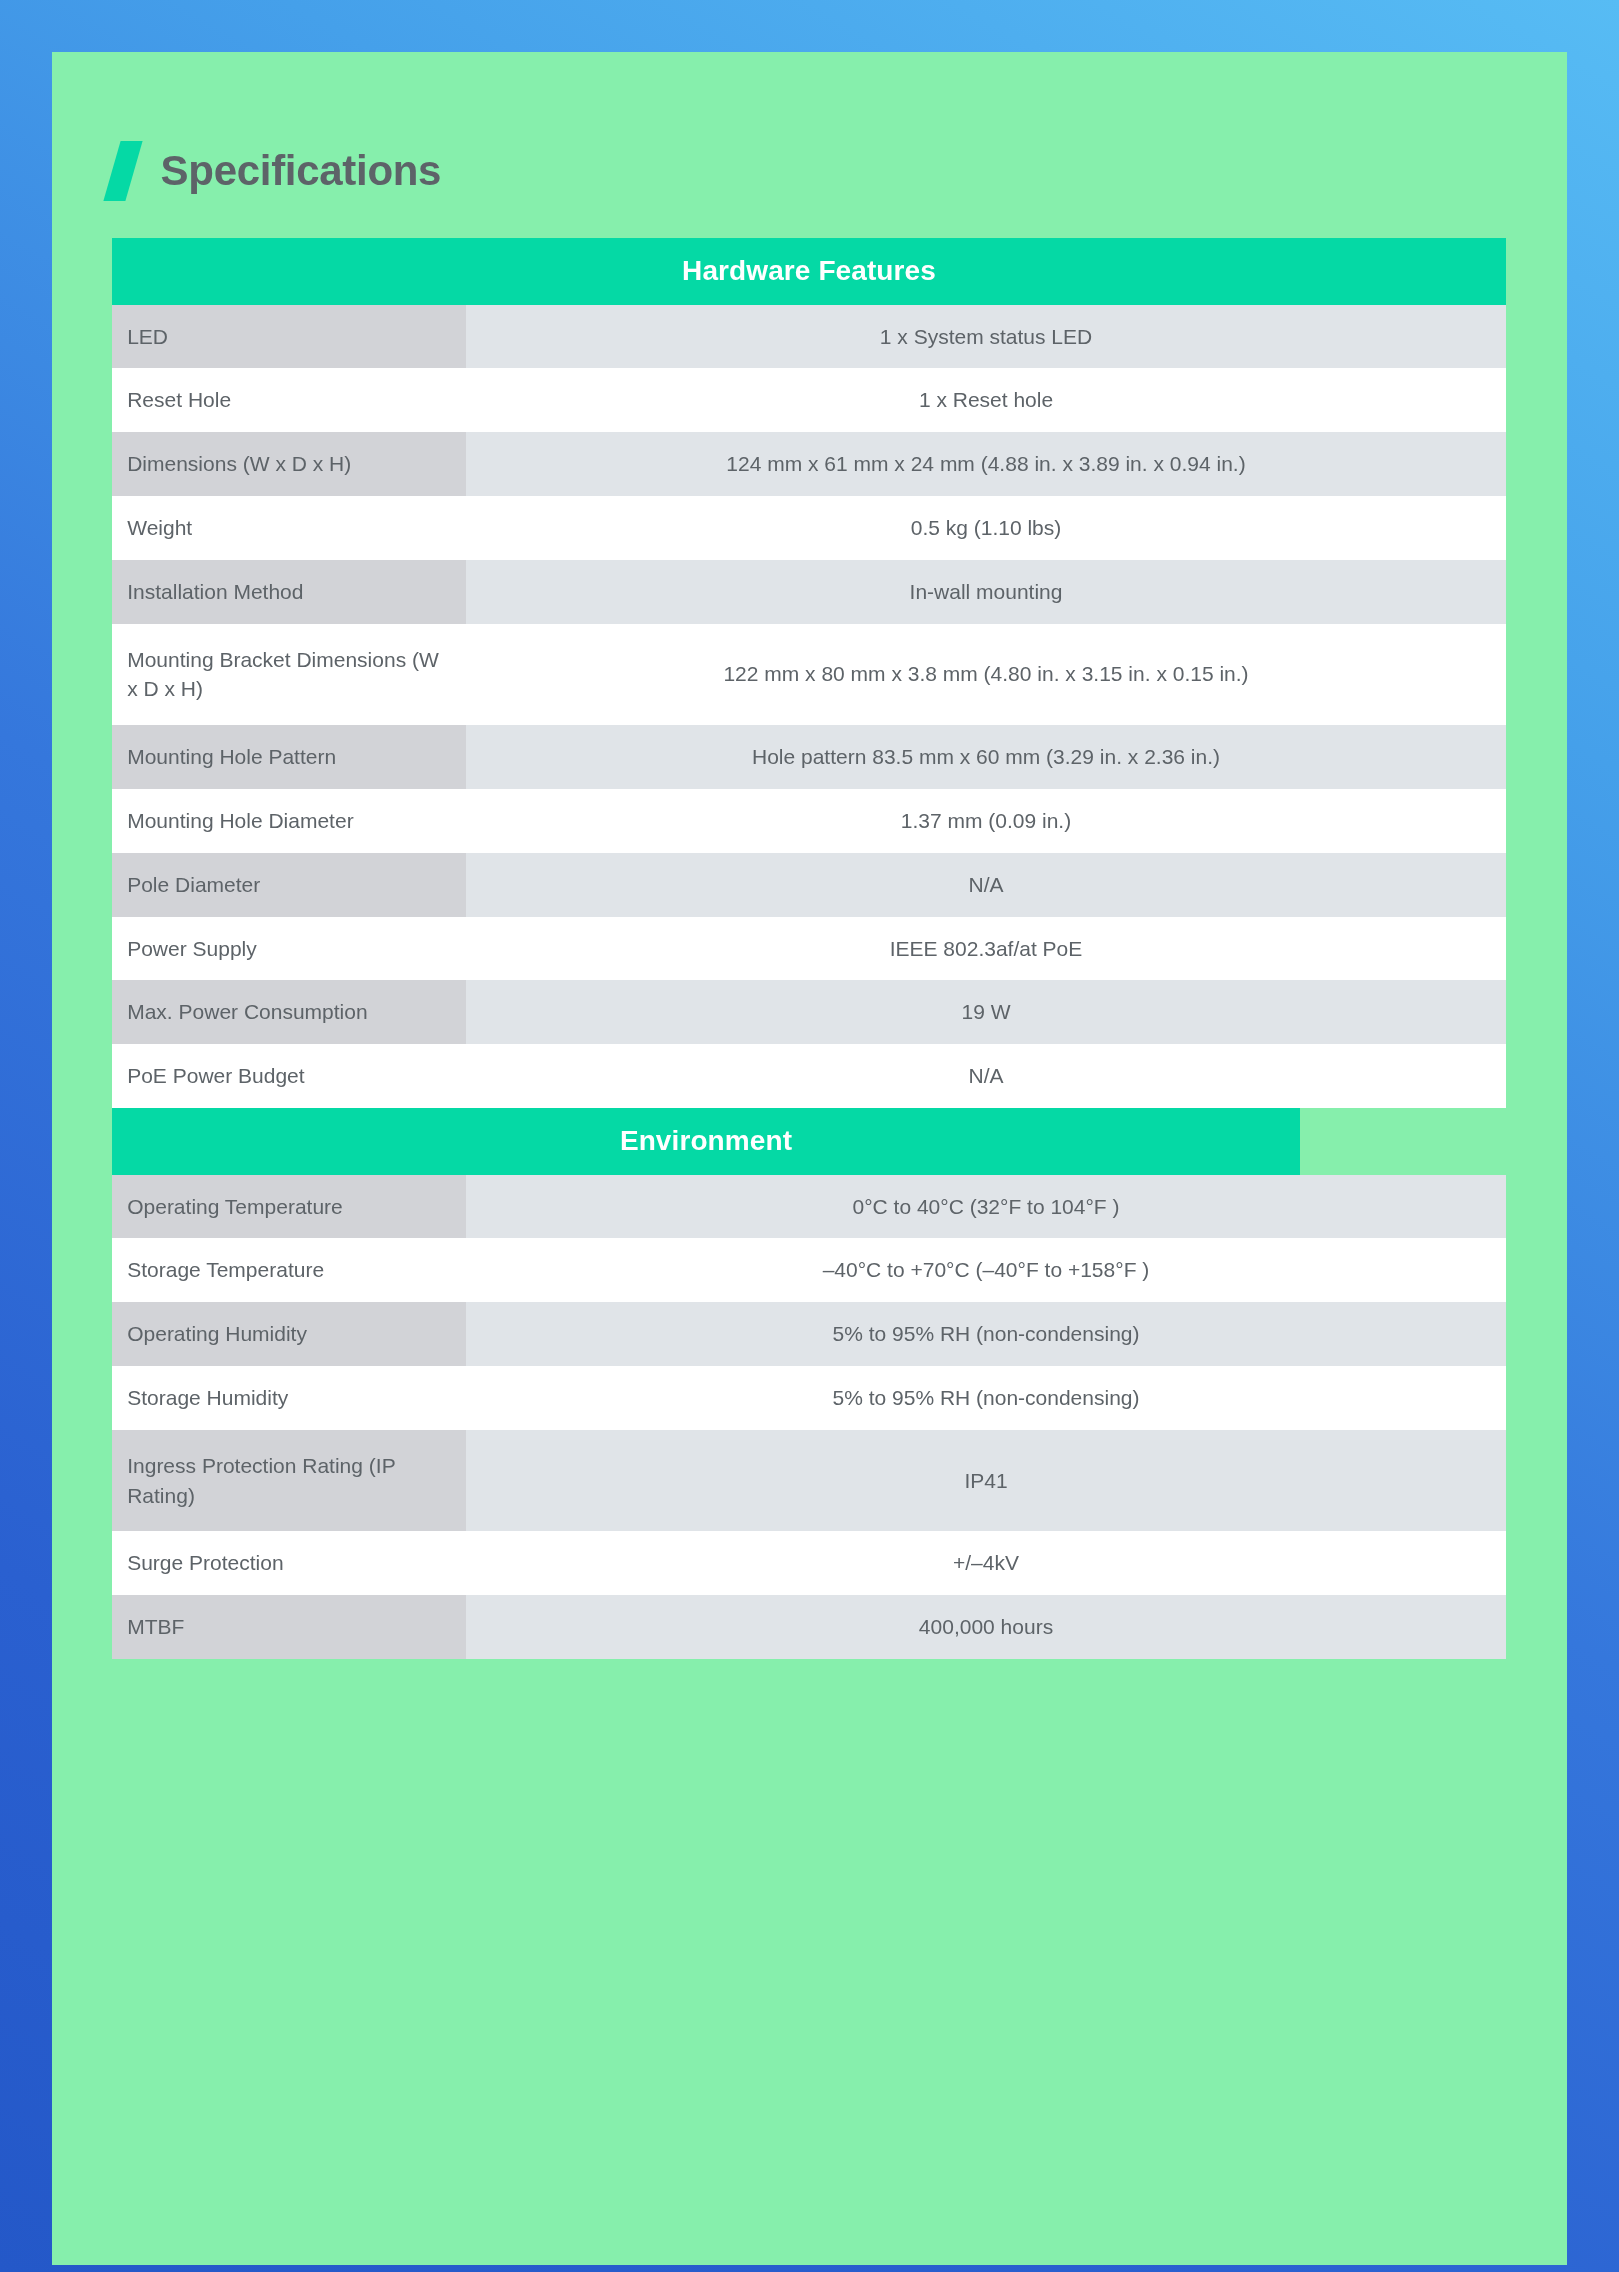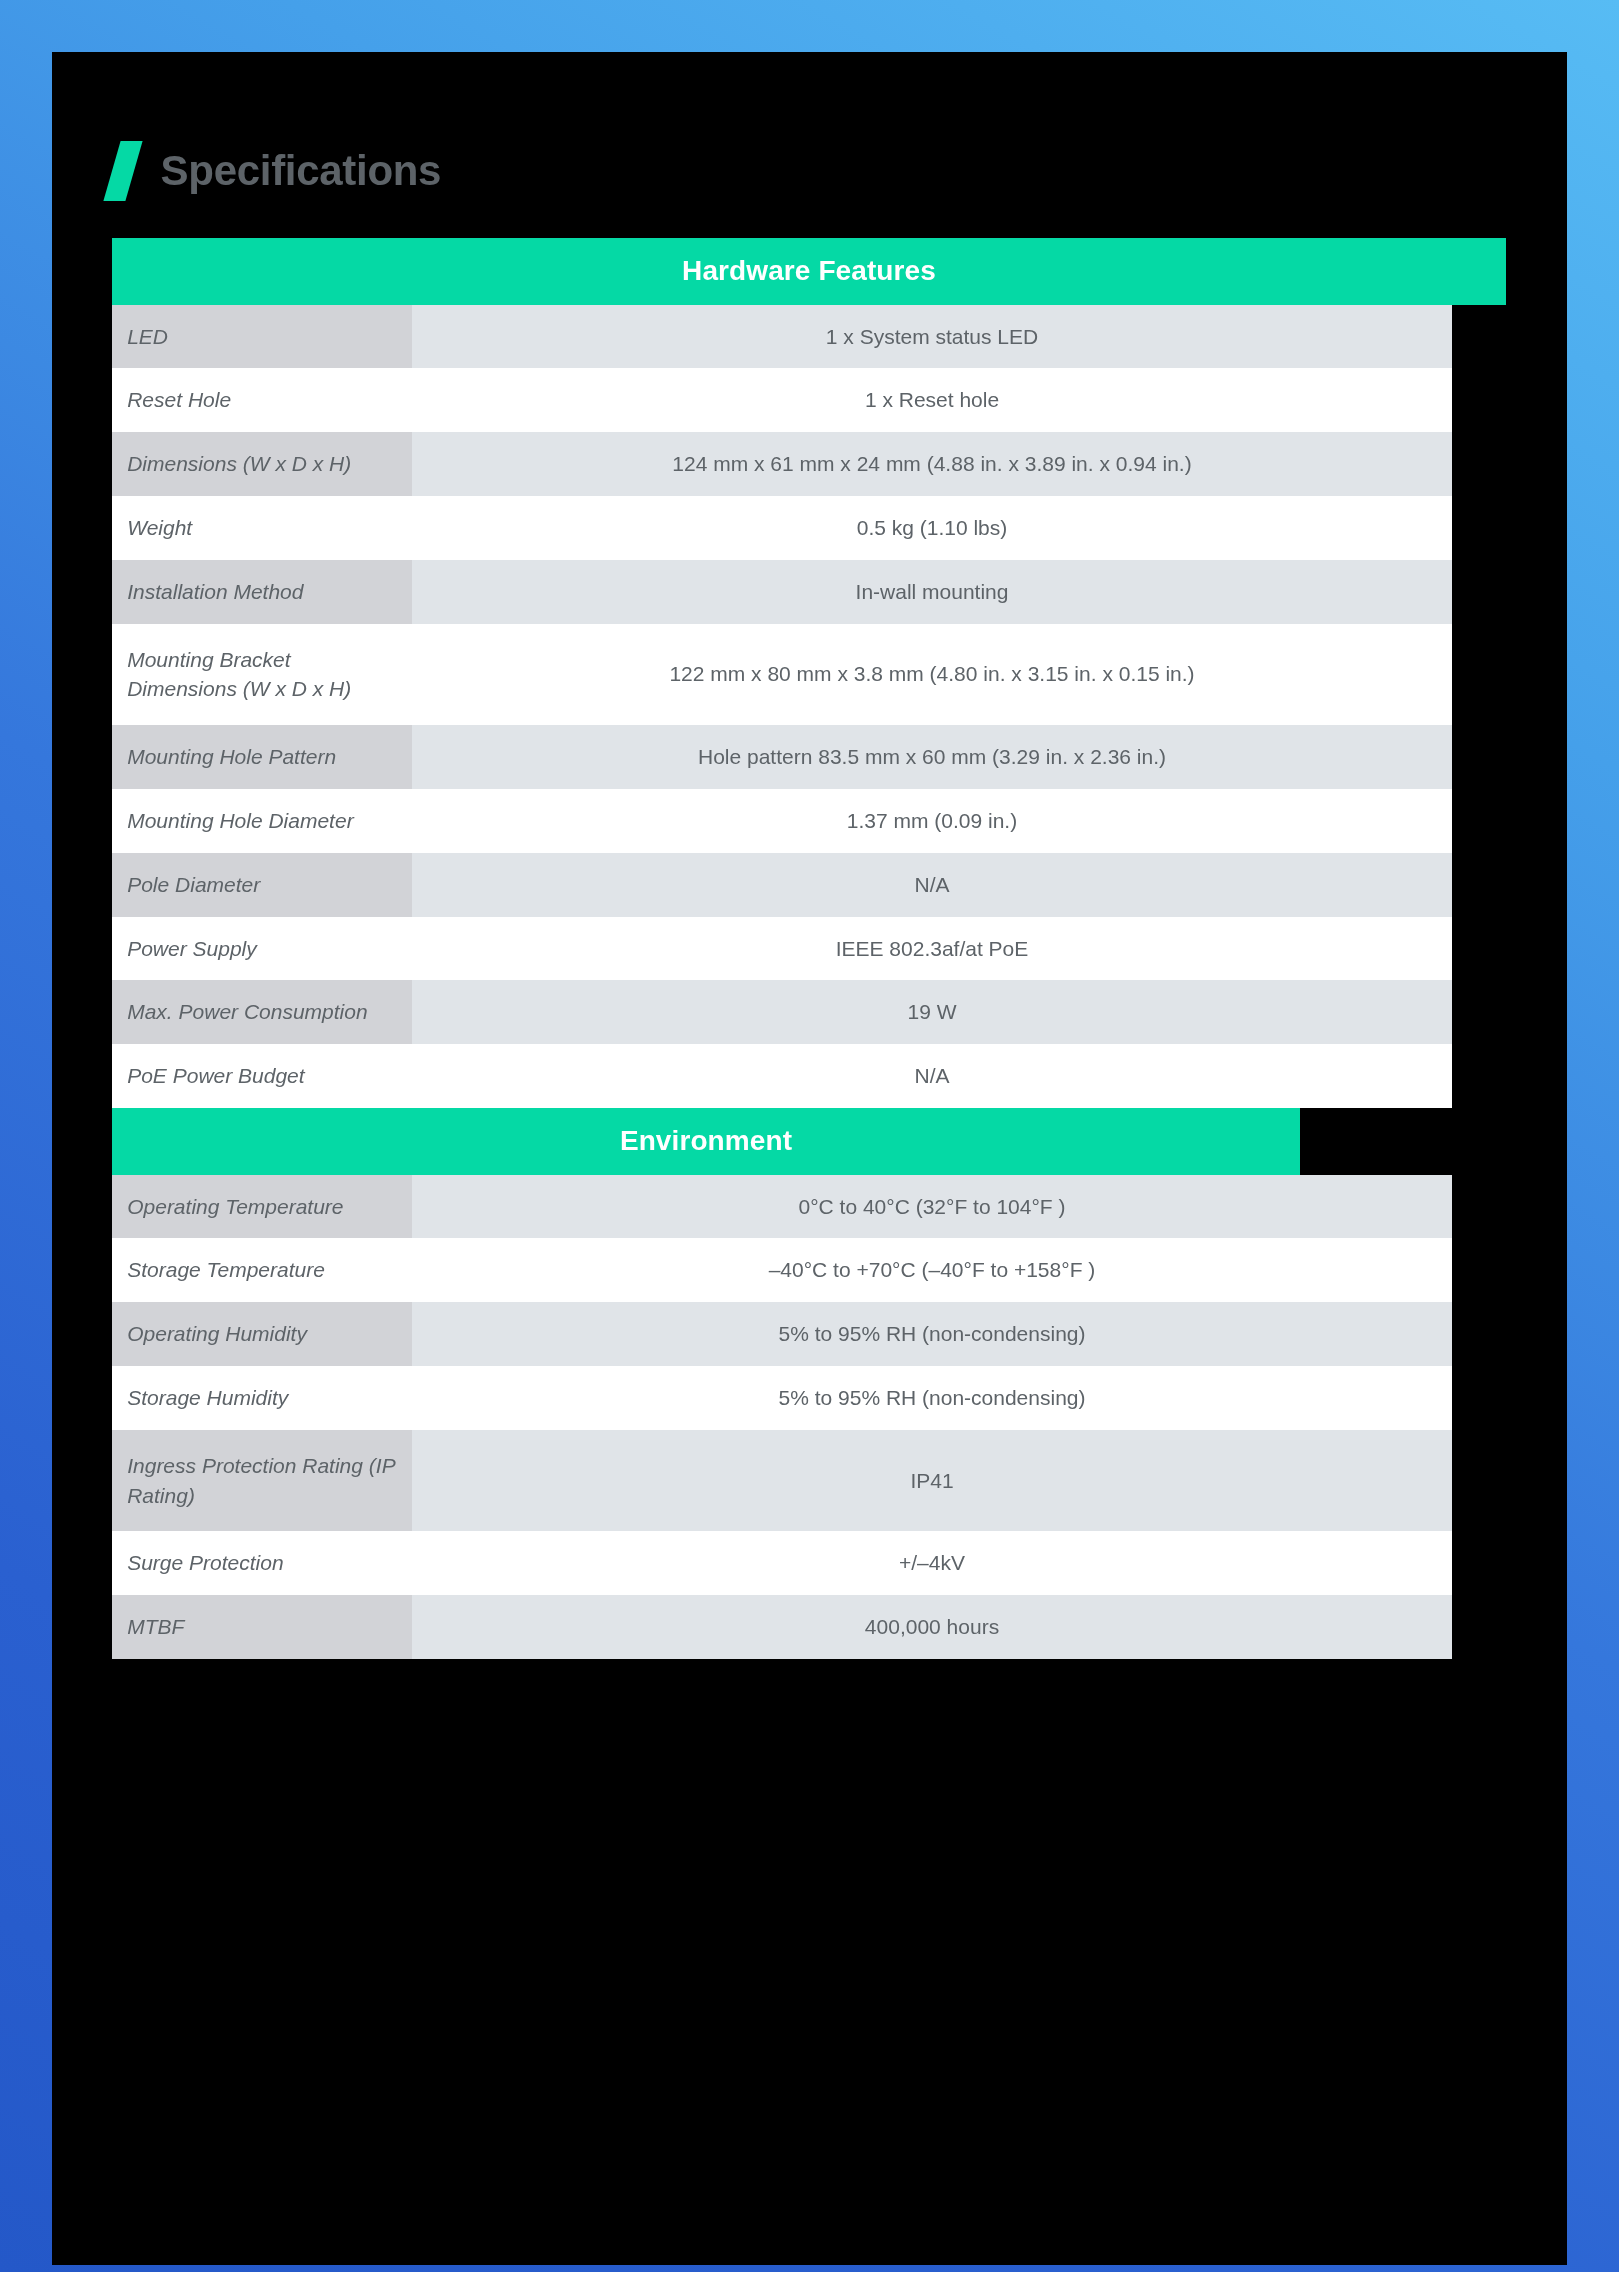--- a/index.html
+++ b/index.html
@@ -21,21 +21,21 @@
     background: linear-gradient(30deg, #2458c8 0%, #2a60d0 22%, #3577dc 48%, #45a0ea 76%, #57bcf4 100%);
   }
 
   
   #page {
     position: absolute;
     left: 52px;
     top: 52px;
     width: 1515px;
     height: 2213px;
-    background: #000000;
+    background: #86efac;
     box-sizing: border-box;
   }
 
   
   #title-block {
     position: absolute;
     left: 60px;
     top: 84px;
     height: 70px;
     display: flex;
@@ -78,30 +78,29 @@
     letter-spacing: 0.1px;
   }
   .section-header.narrow { width: 1188px; }
 
   .spec-row {
     display: flex;
     width: 1394px;
     align-items: stretch;
   }
   .spec-row .cell-label {
-    width: 300px;
+    width: 354px;
     flex: none;
     box-sizing: border-box;
     padding: 17px 15.2px 17px 15.2px;
     font-size: 21px;
     color: #5d6368;
     line-height: 1.42;
     display: flex;
     align-items: center;
-    font-style: italic;
   }
   .spec-row .cell-value {
     width: 1040px;
     flex: none;
     box-sizing: border-box;
     padding: 17px 19px 17px 19px;
     font-size: 21px;
     color: #5d6368;
     line-height: 1.42;
     display: flex;

